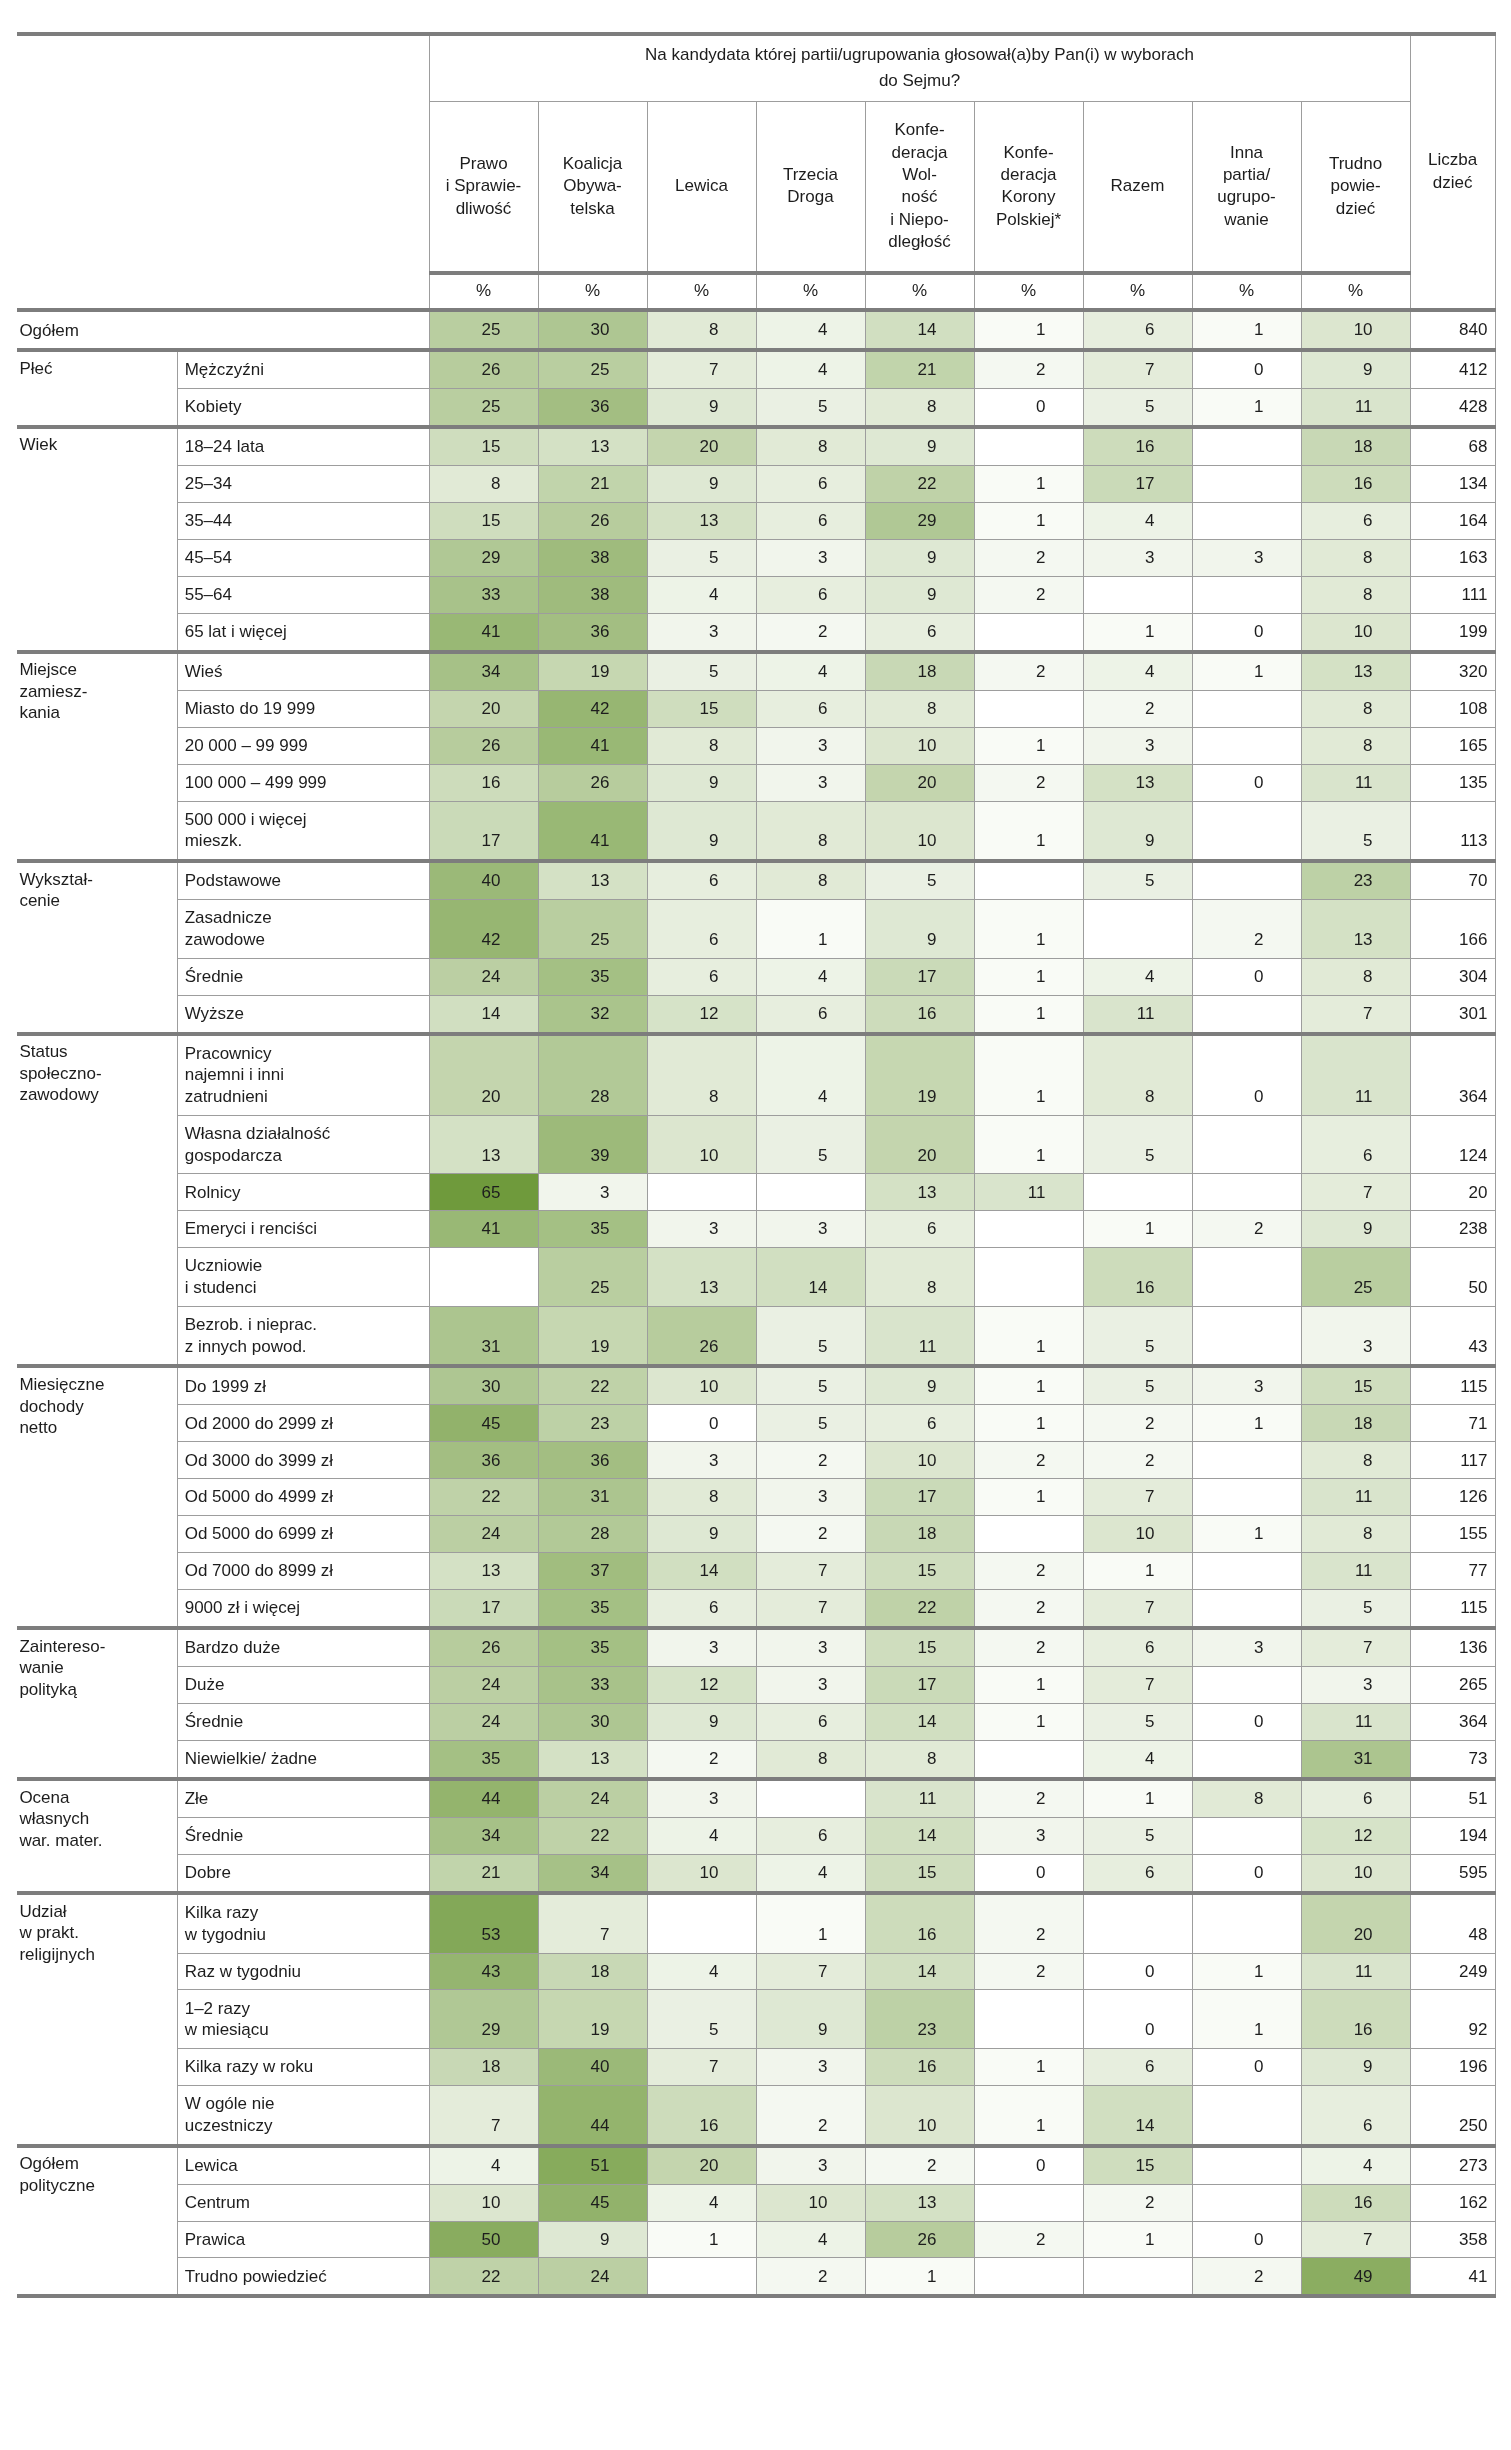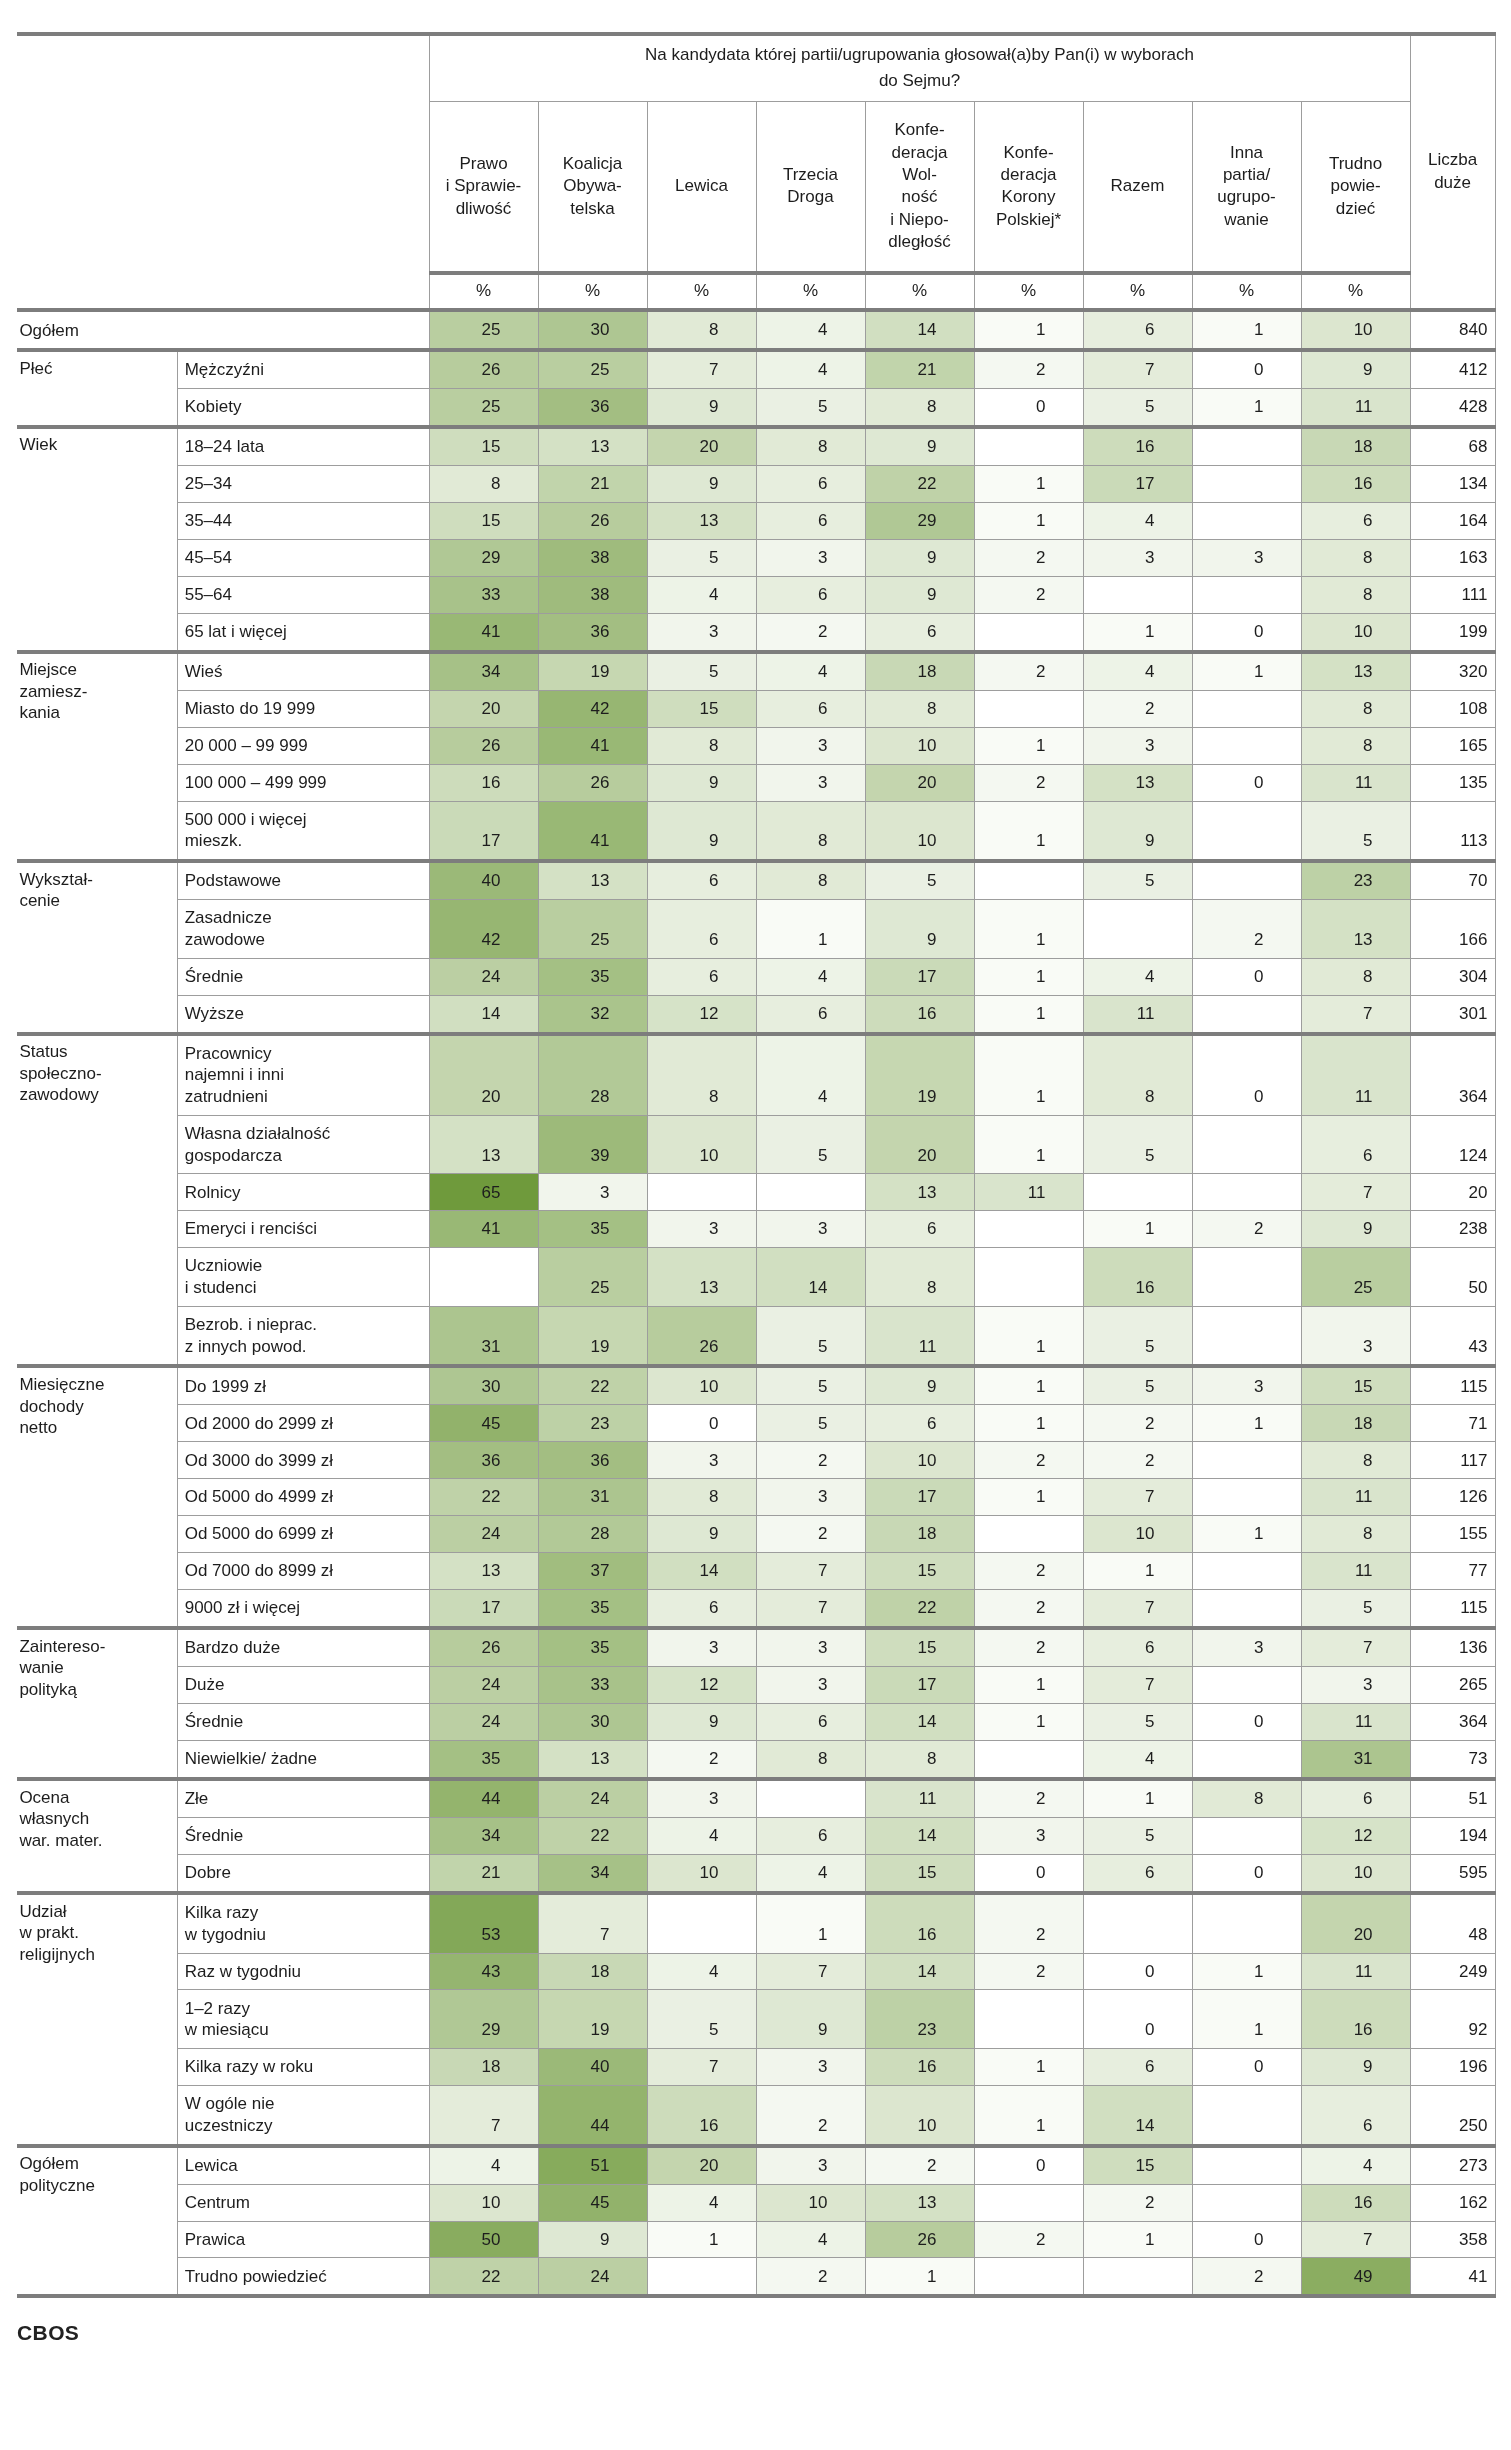--- a/index.html
+++ b/index.html
@@ -127,21 +127,21 @@
         <col style="width:109px">
         <col style="width:109px">
       <col style="width:85px">
     </colgroup>
     <thead>
         <tr>
           <td class="rt" colspan="2"></td>
           <td class="q rt" colspan="9">Na kandydata której partii/ugrupowania głosował(a)by Pan(i) w wyborach
 do Sejmu?</td>
           <td class="lz rt" rowspan="3">Liczba
-duże</td>
+dzieć</td>
         </tr>
         <tr>
           <td colspan="2"></td>
           <td class="party">Prawo
 i Sprawie-
 dliwość</td>
           <td class="party">Koalicja
 Obywa-
 telska</td>
           <td class="party">Lewica</td>
@@ -821,15 +821,14 @@
           <td class="val" style="background:rgb(249,251,246)">1</td>
           <td class="val" style=""></td>
           <td class="val" style=""></td>
           <td class="val" style="background:rgb(244,248,241)">2</td>
           <td class="val" style="background:rgb(139,173,97)">49</td>
           <td class="ncell">41</td>
         </tr>
       </tbody>
   </table>
 
-  <div class="logo">CBOS</div>
 </div>
 
 
 </body></html>

